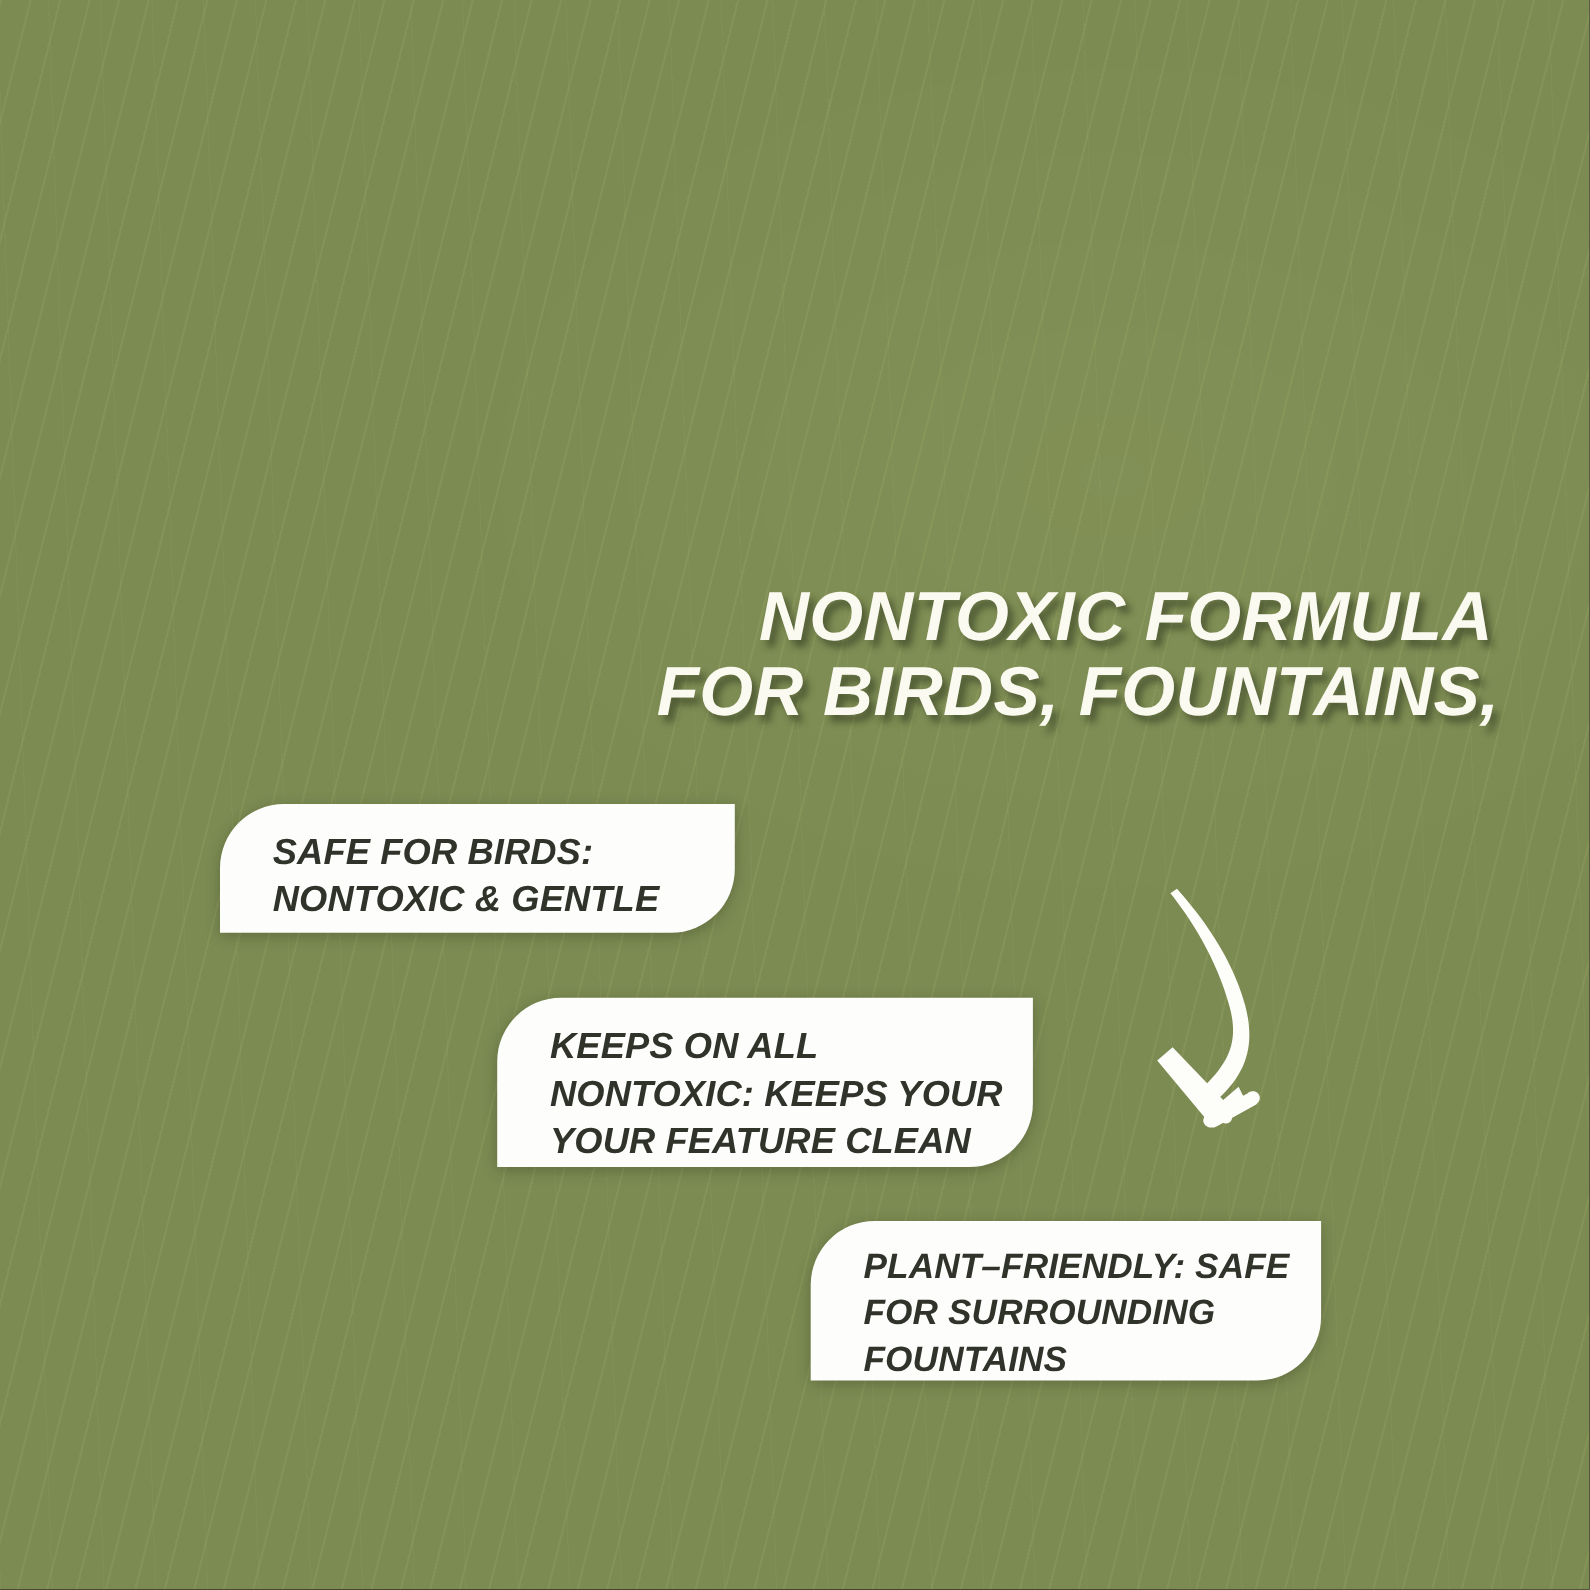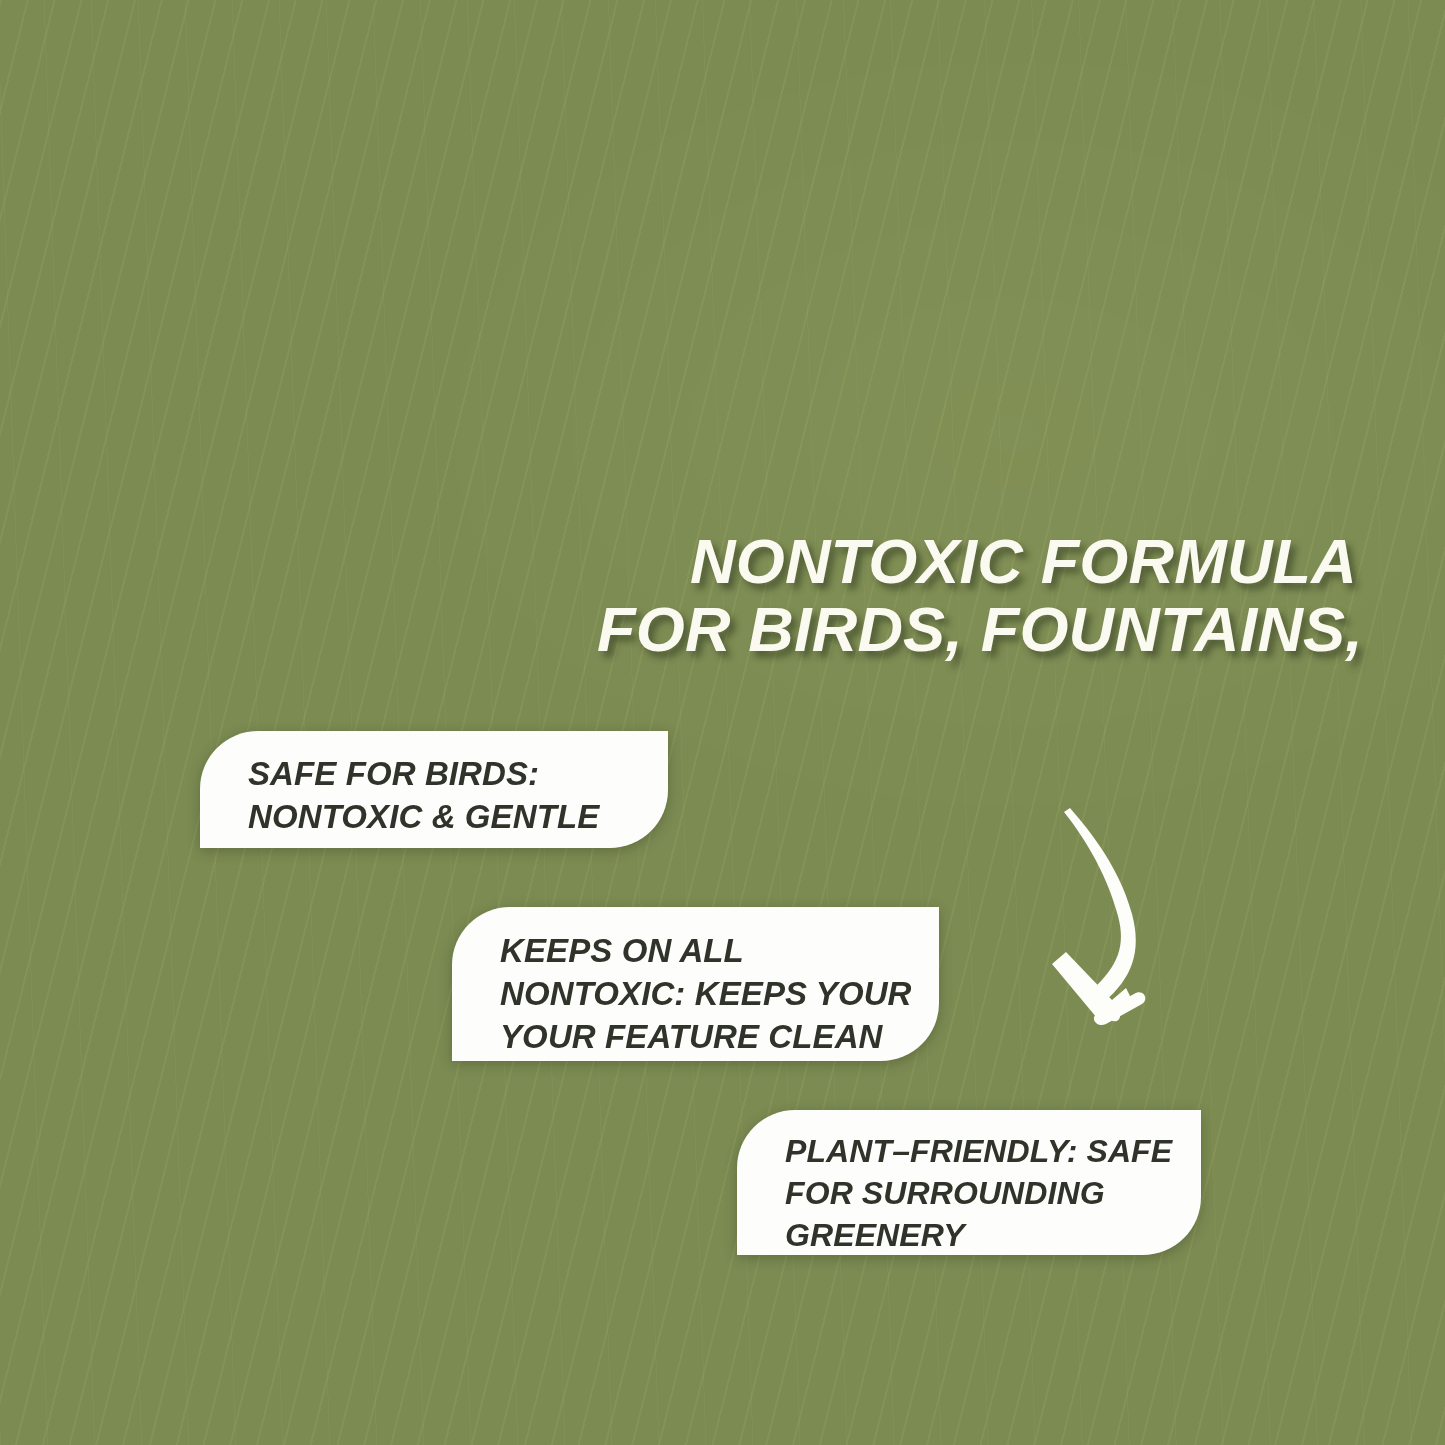--- a/index.html
+++ b/index.html
@@ -262,16 +262,16 @@
 
   <div class="callout" id="co2">
     <span class="ln">KEEPS ON ALL</span>
     <span class="ln">NONTOXIC: KEEPS YOUR</span>
     <span class="ln">YOUR FEATURE CLEAN</span>
   </div>
 
   <div class="callout" id="co3">
     <span class="ln">PLANT–FRIENDLY: SAFE</span>
     <span class="ln">FOR SURROUNDING</span>
-    <span class="ln">GREENERY</span>
+    <span class="ln">FOUNTAINS</span>
   </div>
 
 </div>
 
 </body></html>

